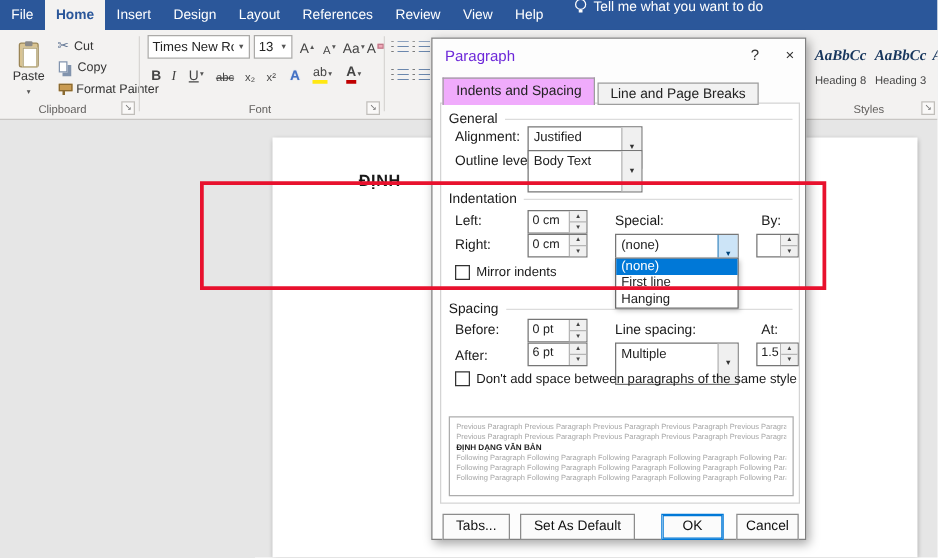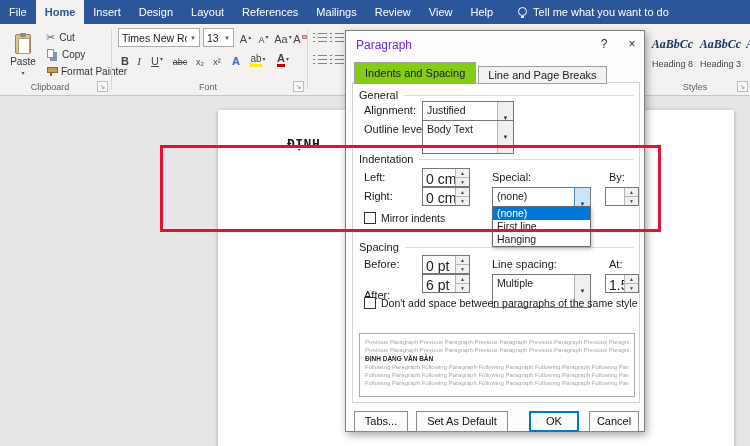--- a/index.html
+++ b/index.html
@@ -3,21 +3,21 @@
 <meta charset="utf-8">
 <style>
 *{margin:0;padding:0;box-sizing:border-box}
 html,body{width:750px;height:446px;overflow:hidden}
 body{font-family:"Liberation Sans",sans-serif;font-size:11px;background:#e6e6e6;position:relative;color:#222}
 .abs{position:absolute}
 
 .tabbar{left:0;top:0;width:750px;height:24px;background:#2b579a;display:flex;color:#fff;z-index:5}
 .rtab{padding:0 9px;line-height:24px;font-size:11px;white-space:nowrap}
 .rtab.active{background:#f3f2f1;color:#2b579a;font-weight:bold}
-.tellme{display:flex;align-items:center;gap:6px;margin-left:16px;white-space:nowrap}
+.tellme{display:flex;align-items:flex-start;gap:6px;margin-left:16px;white-space:nowrap}
 .bulb{width:9px;height:9px;border:1px solid #fff;border-radius:50%;position:relative;top:-1px}
 .bulb:after{content:"";position:absolute;left:2px;bottom:-3px;width:3px;height:2px;background:#fff}
 
 .ribbon{left:0;top:24px;width:750px;height:72px;background:#f3f2f1;border-bottom:1px solid #c8c6c4;z-index:4}
 .grouplabel{position:absolute;bottom:3px;font-size:9px;color:#605e5c;text-align:center}
 .vsep{position:absolute;top:5px;height:60px;width:1px;background:#d8d6d4}
 .launcher{position:absolute;bottom:3px;width:11px;height:11px;border:1px solid #c0beba;font-size:7px;line-height:9px;text-align:center;color:#777;background:#faf9f8}
 .paste{left:3px;top:3px;width:40px;height:56px;display:flex;flex-direction:column;align-items:center;justify-content:center;gap:2px}
 .clip-ic{width:16px;height:20px;background:#d9c493;border:1px solid #9a8555;border-radius:2px;position:relative}
 .clip-ic:before{content:"";position:absolute;left:4px;top:-2px;width:6px;height:4px;background:#8a8a8a;border-radius:1px}
@@ -44,37 +44,37 @@
 .fc{border-bottom:3px solid #c00000;line-height:11px;font-weight:bold}
 .eraser{width:5px;height:4px;background:#f0a8b8;border:1px solid #c07888;align-self:center}
 .list-ic{position:absolute;width:14px;height:11px}
 .list-ic:before{content:"";position:absolute;left:5px;top:1px;width:9px;height:9px;background:repeating-linear-gradient(to bottom,#6b87ad 0 1px,transparent 1px 4px)}
 .list-ic:after{content:"";position:absolute;left:0;top:1px;width:2px;height:9px;background:repeating-linear-gradient(to bottom,#7a7a7a 0 1px,transparent 1px 4px)}
 .stylecard{position:absolute;top:5px;width:45px;height:44px;text-align:center;overflow:hidden}
 .stylesample{display:block;font-family:"Liberation Serif",serif;font-style:italic;font-weight:bold;font-size:12px;color:#17365d;line-height:30px;white-space:nowrap}
 .stylename{display:block;font-size:9px;color:#444;white-space:nowrap}
 
 .page{left:218px;top:110px;width:516px;height:336px;background:#fff;box-shadow:0 1px 4px rgba(0,0,0,.3)}
-.docheading{left:287px;top:137px;font-family:Liberation Mono, monospace;font-weight:bold;font-size:13px;color:#1a1a1a;letter-spacing:.5px;z-index:6}
+.docheading{left:287px;top:137px;font-family:Liberation Sans, sans-serif;font-weight:bold;font-size:13px;color:#1a1a1a;letter-spacing:.5px;z-index:6}
 
 .redbox{left:160px;top:145px;width:501px;height:87px;border:3px solid #e8112d;z-index:40;pointer-events:none}
 
 .dialog{left:345px;top:30px;width:300px;height:402px;background:#fdfdfd;border:1px solid #808080;box-shadow:2px 3px 8px rgba(0,0,0,.35);z-index:10}
 .dtitle{position:absolute;left:10px;top:7px;font-size:12px;color:#6d28d9}
 .dwinbtn{position:absolute;top:4px;width:24px;height:19px;text-align:center;line-height:19px;font-size:12px;color:#333}
 .dtabs{position:absolute;left:8px;top:31px;display:flex;align-items:flex-end;z-index:2}
 .dtab{border:1px solid #9e9e9e;background:#f2f2f2;padding:2px 9px;margin-right:2px;font-size:11px;white-space:nowrap}
-.dtab.active{background:#84cc16;padding:4px 10px 5px;border-bottom:none}
+.dtab.active{background:#f0abfc;padding:4px 10px 5px;border-bottom:none}
 .tabpage{position:absolute;left:6px;top:51px;width:288px;height:321px;border:1px solid #d4d4d4;background:#fff}
 .sect{position:absolute;display:flex;align-items:center;gap:6px}
 .sect .txt{white-space:nowrap;color:#1a1a1a}
 .sect .rule{flex:1;height:1px;background:#dcdcdc}
 .dlabel{position:absolute;font-size:11px;color:#1a1a1a;white-space:nowrap}
 .spin{position:absolute;height:19px;border:1px solid #767676;background:#fff;display:flex}
-.spin .sv{flex:1;padding:2px 3px;font-size:14px;white-space:nowrap;overflow:hidden}
+.spin .sv{flex:1;padding:2px 3px;font-size:10px;white-space:nowrap;overflow:hidden}
 .spin .sb{width:14px;display:flex;flex-direction:column;border-left:1px solid #b5b5b5}
 .spin .sb span{flex:1;font-size:5px;line-height:8px;text-align:center;background:#f0f0f0;color:#444}
 .spin .sb span+span{border-top:1px solid #b5b5b5}
 .combo{position:absolute;height:34px;border:1px solid #767676;background:#fff;display:flex}
 .combo .cv{flex:1;padding:2px 4px;font-size:10.5px;white-space:nowrap;overflow:hidden}
 .combo .ca{width:16px;background:#f0f0f0;border-left:1px solid #b5b5b5;font-size:6px;display:flex;align-items:center;justify-content:center;color:#333}
 .combo.open .ca{background:#cce4f7;border-left-color:#4a90c4;color:#00457c}
 .droplist{position:absolute;width:99px;background:#fff;border:1px solid #6a6a6a;z-index:30;box-shadow:1px 2px 4px rgba(0,0,0,.25)}
 .droplist .opt{padding:1px 4px;font-size:10.5px;height:13px;line-height:11px;white-space:nowrap}
 .droplist .opt.sel{background:#0078d7;color:#fff}
@@ -92,21 +92,20 @@
 </head>
 <body>
 
 <div class="abs tabbar">
   <div class="rtab">File</div>
   <div class="rtab active">Home</div>
   <div class="rtab">Insert</div>
   <div class="rtab">Design</div>
   <div class="rtab">Layout</div>
   <div class="rtab">References</div>
-  <div class="rtab">Mailings</div>
   <div class="rtab">Review</div>
   <div class="rtab">View</div>
   <div class="rtab">Help</div>
   <div class="tellme">
     <span class="bulb"></span>
     <span>Tell me what you want to do</span>
   </div>
 </div>
 
 <div class="abs ribbon">
@@ -292,21 +291,21 @@
     <div class="dlabel" style="left:11px;top:175px">Before:</div>
     <div class="spin" style="left:69px;top:172px;width:48px">
       <span class="sv">0 pt</span>
       <span class="sb">
           <span>▲</span>
           <span>▼</span>
         </span>
     </div>
     <div class="dlabel" style="left:139px;top:175px">Line spacing:</div>
     <div class="dlabel" style="left:256px;top:175px">At:</div>
-    <div class="dlabel" style="left:11px;top:206px">After:</div>
+    <div class="dlabel" style="left:11px;top:196px">After:</div>
     <div class="spin" style="left:69px;top:191px;width:48px">
       <span class="sv">6 pt</span>
       <span class="sb">
           <span>▲</span>
           <span>▼</span>
         </span>
     </div>
     <div class="combo" style="left:139px;top:191px;width:99px">
       <span class="cv">Multiple</span>
       <span class="ca">▼</span>

